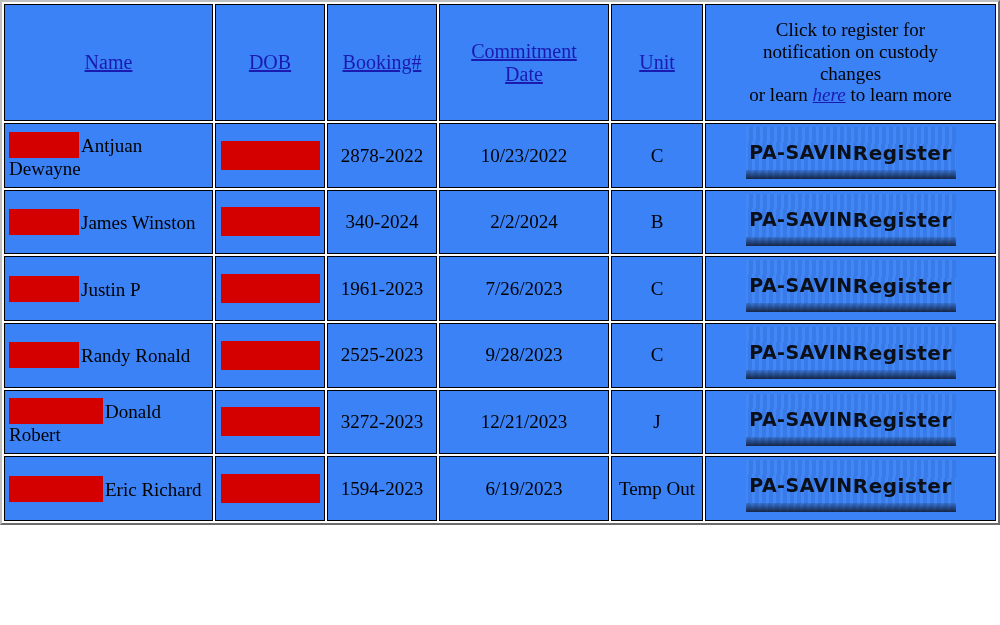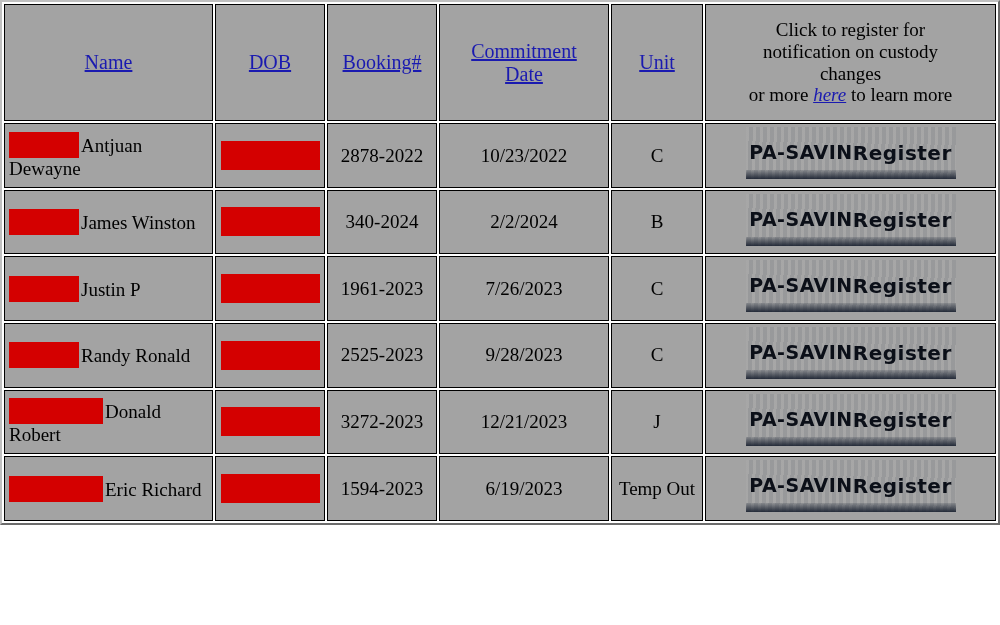--- a/index.html
+++ b/index.html
@@ -22,21 +22,21 @@
     border: 2px outset #c0c0c0;
     background: #ffffff;
     width: 1000px;
     table-layout: fixed;
     font-size: 19px;
   }
 
   .roster-table th,
   .roster-table td {
     border: 1px solid #000000;
-    background: #a3a3a3;
+    background: #3b82f6;
     padding: 2px 3px;
     vertical-align: middle;
     font-weight: normal;
     line-height: 1.14;
   }
 
   
   col.c-name   { width: 209px; }
   col.c-dob    { width: 110px; }
   col.c-book   { width: 110px; }
@@ -217,21 +217,21 @@
       <th>
         <span class="hdr-link"><span>Commitment</span><br><span>Date</span></span>
       </th>
       <th>
         <span class="hdr-link">Unit</span>
       </th>
       <th class="savin-head">
         <span>Click to register for</span><br>
         <span>notification on custody</span><br>
         <span>changes</span><br>
-        <span>or more </span><span class="inline-link">here</span><span> to learn more</span>
+        <span>or learn </span><span class="inline-link">here</span><span> to learn more</span>
       </th>
     </tr>
   </thead>
   <tbody id="roster-body">
       <tr>
         <td class="name-cell"><span class="redact w-narrow"></span><span class="name-text">Antjuan Dewayne</span></td>
         <td class="dob-cell"><span class="redact dob"></span></td>
         <td class="book-cell"><span>2878-2022</span></td>
         <td class="commit-cell"><span>10/23/2022</span></td>
         <td class="unit-cell"><span>C</span></td>

